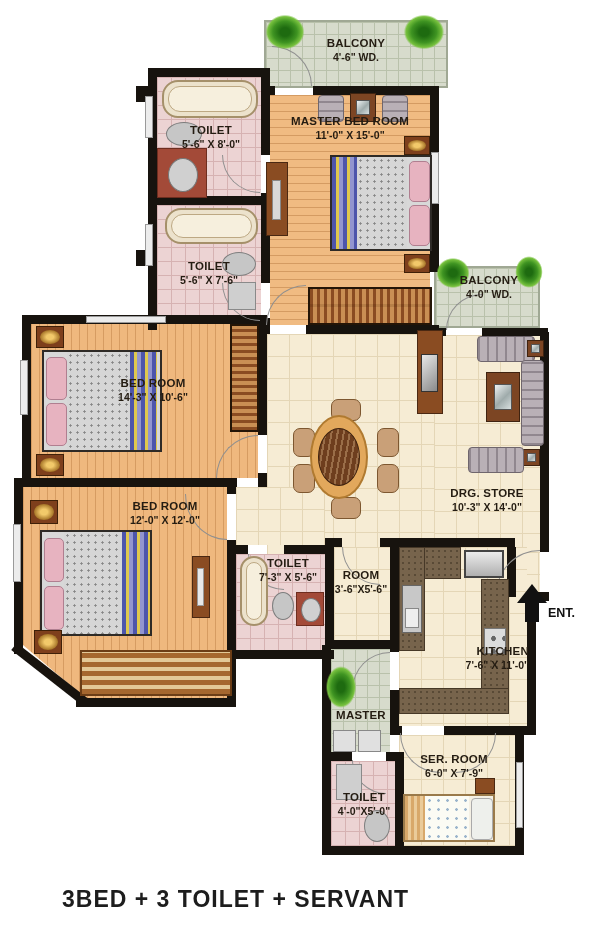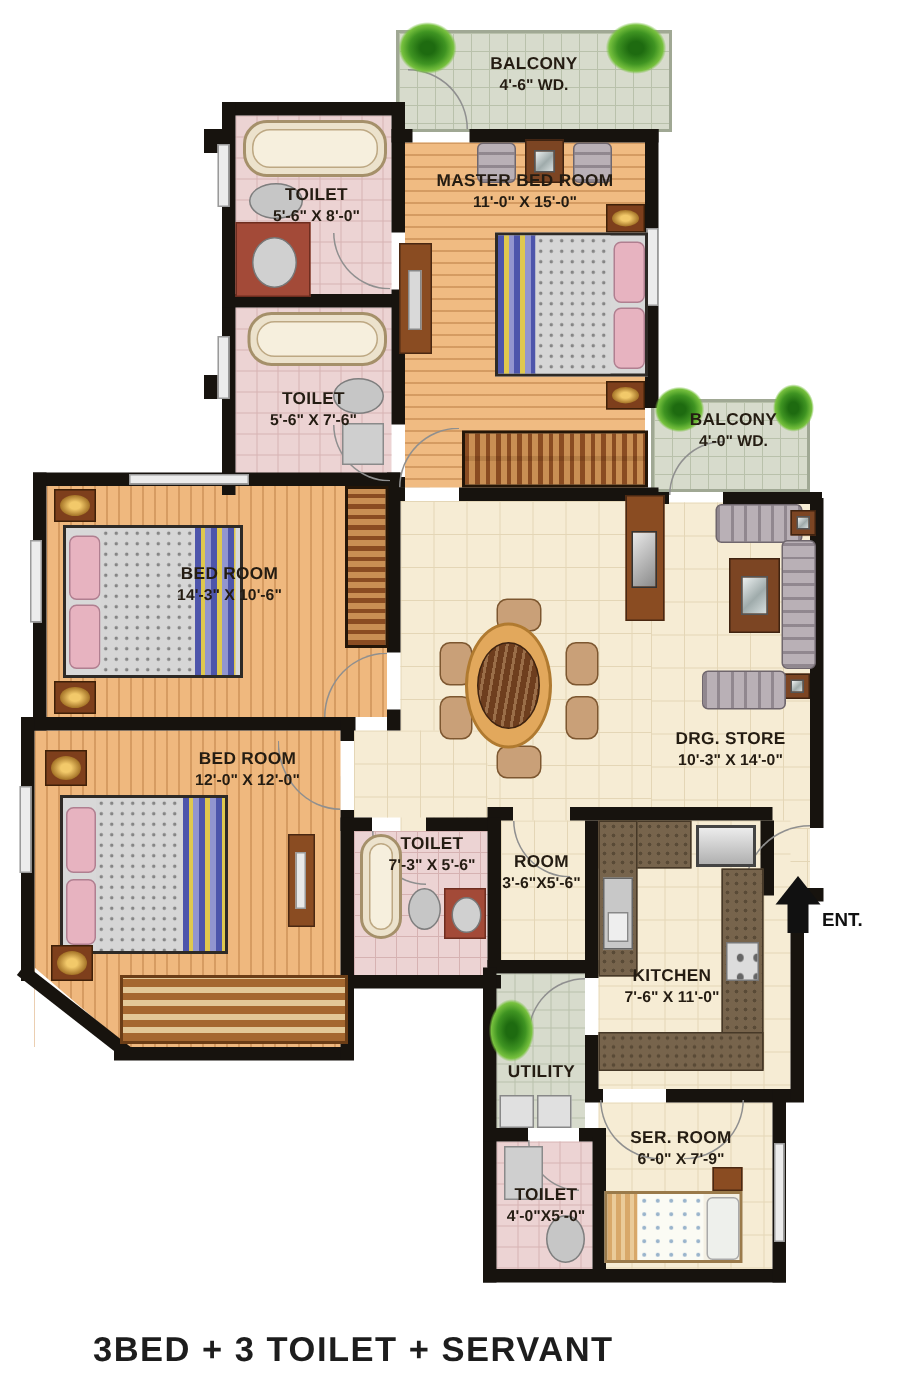--- a/index.html
+++ b/index.html
@@ -310,26 +310,26 @@
     <span class="dm">12'-0" X 12'-0"</span>
   </div>
   <div class="lbl" style="left:246px;top:556px;width:84px;">
     <span class="nm">TOILET</span>
     <span class="dm">7'-3" X 5'-6"</span>
   </div>
   <div class="lbl" style="left:328px;top:568px;width:66px;">
     <span class="nm">ROOM</span>
     <span class="dm">3'-6"X5'-6"</span>
   </div>
-  <div class="lbl" style="left:383px;top:644px;width:130px;">
+  <div class="lbl" style="left:399px;top:644px;width:130px;text-align:right;">
     <span class="nm">KITCHEN</span>
     <span class="dm">7'-6" X 11'-0"</span>
   </div>
   <div class="lbl" style="left:326px;top:708px;width:70px;">
-    <span class="nm">UTILITY</span>
+    <span class="nm">MASTER</span>
   </div>
   <div class="lbl" style="left:402px;top:752px;width:104px;">
     <span class="nm">SER. ROOM</span>
     <span class="dm">6'-0" X 7'-9"</span>
   </div>
   <div class="lbl" style="left:326px;top:790px;width:76px;">
     <span class="nm">TOILET</span>
     <span class="dm">4'-0"X5'-0"</span>
   </div>
 

